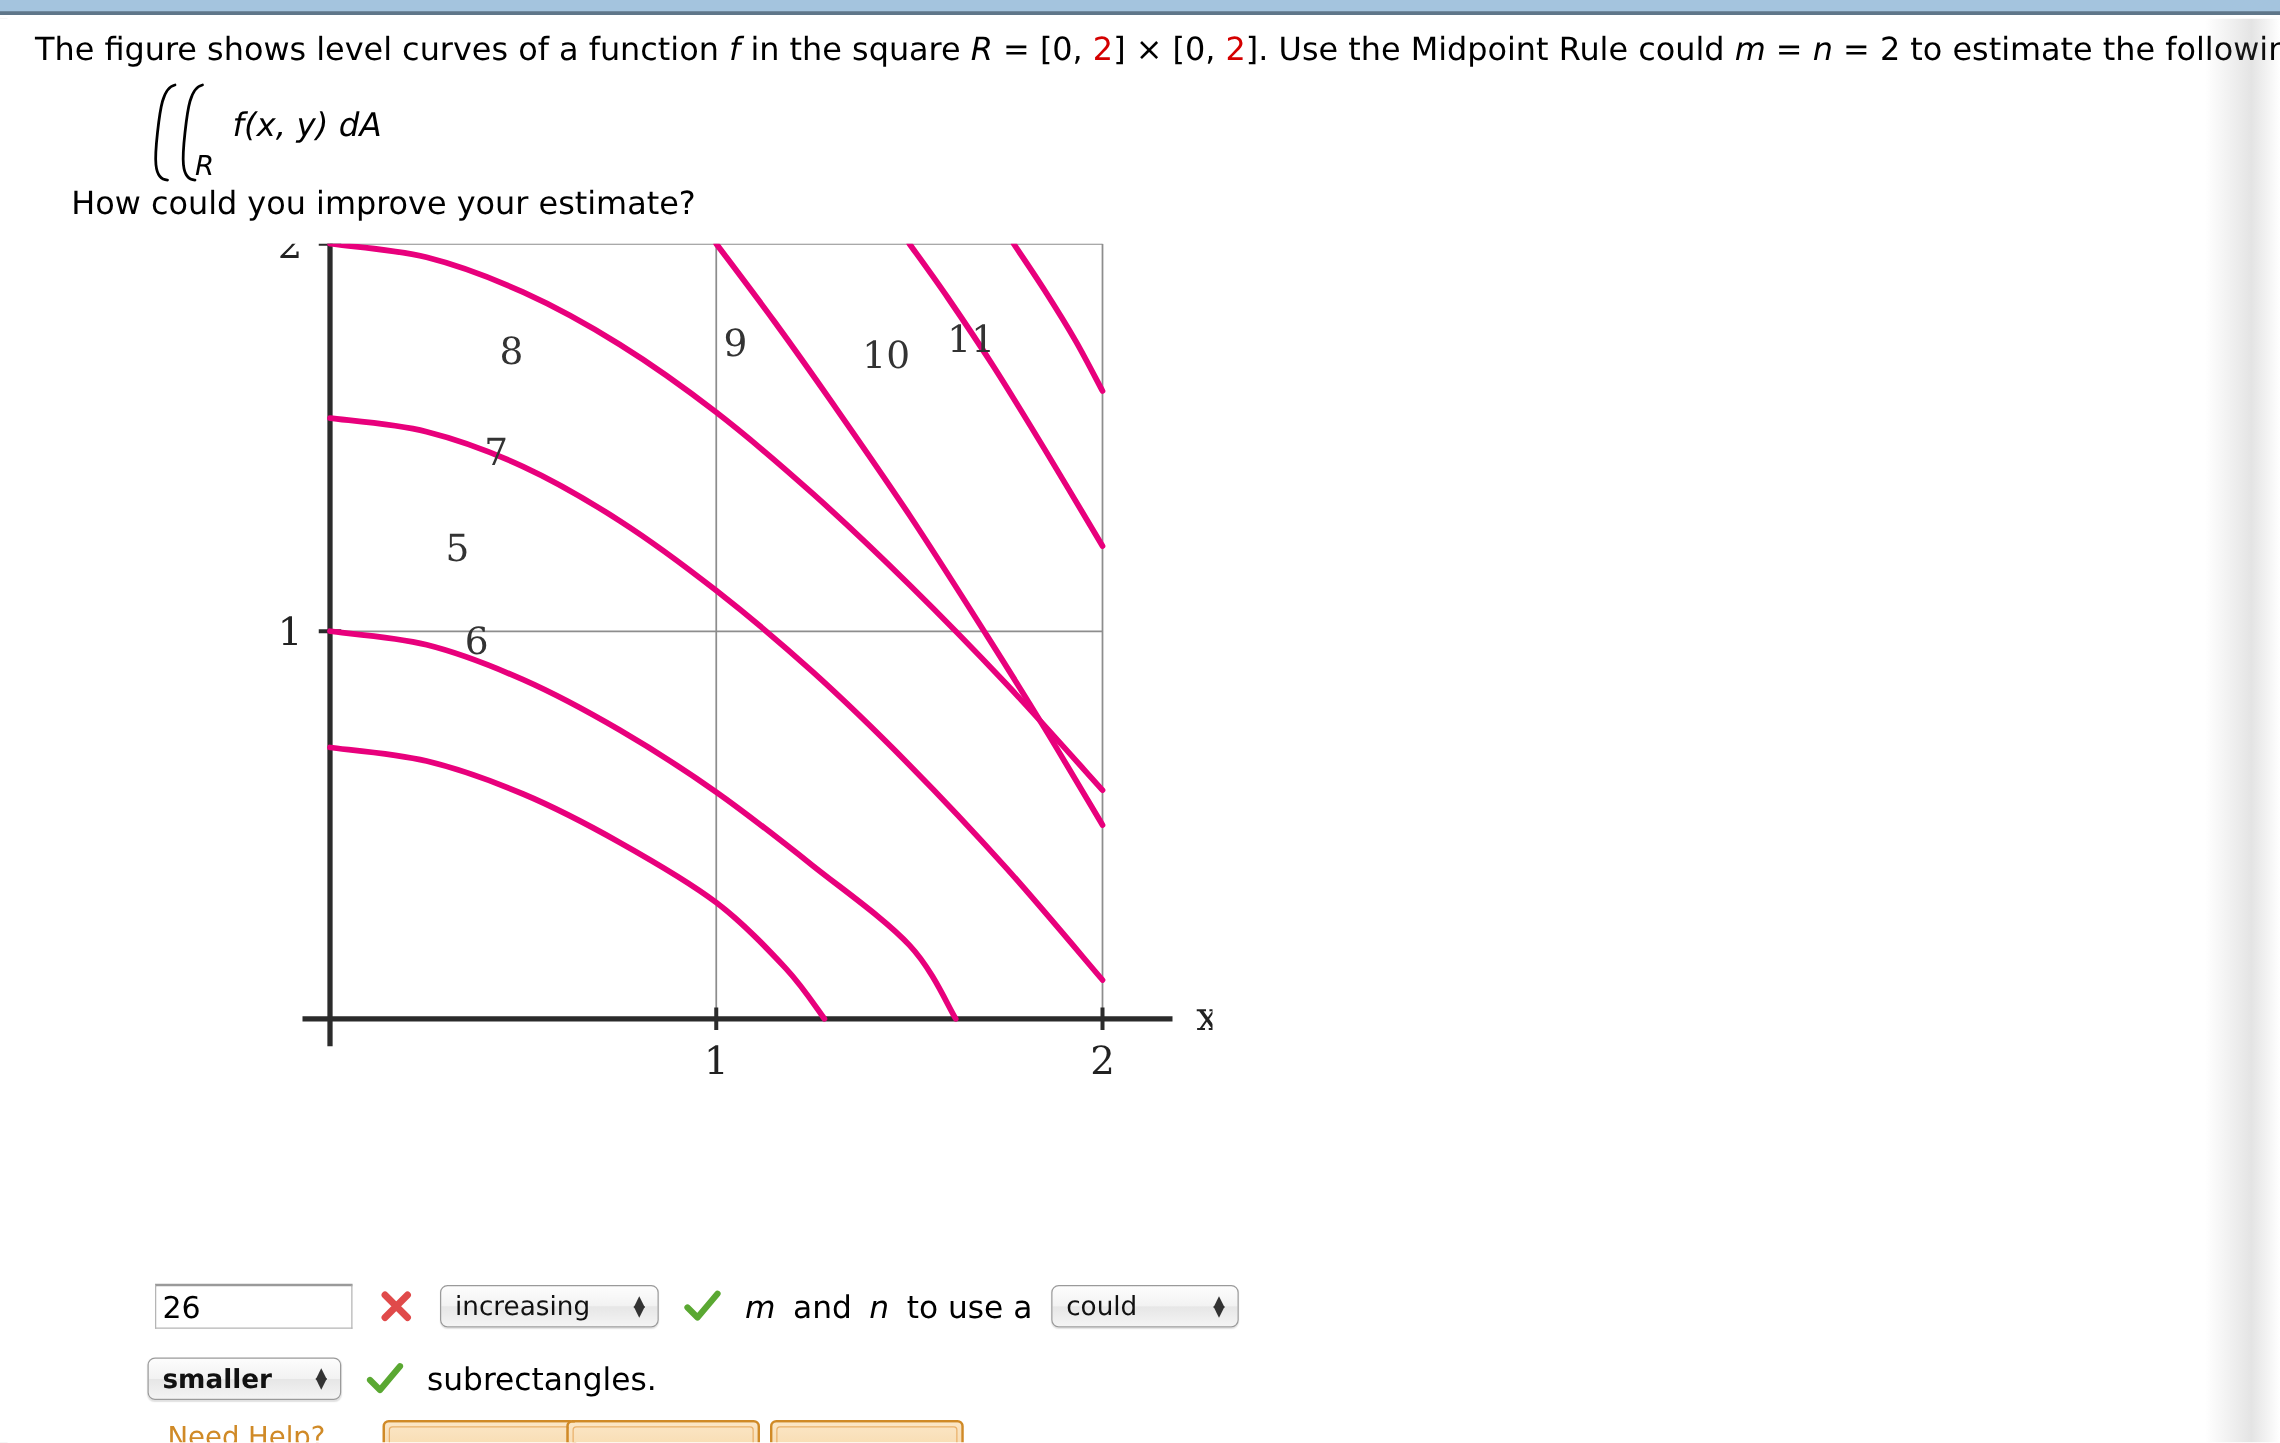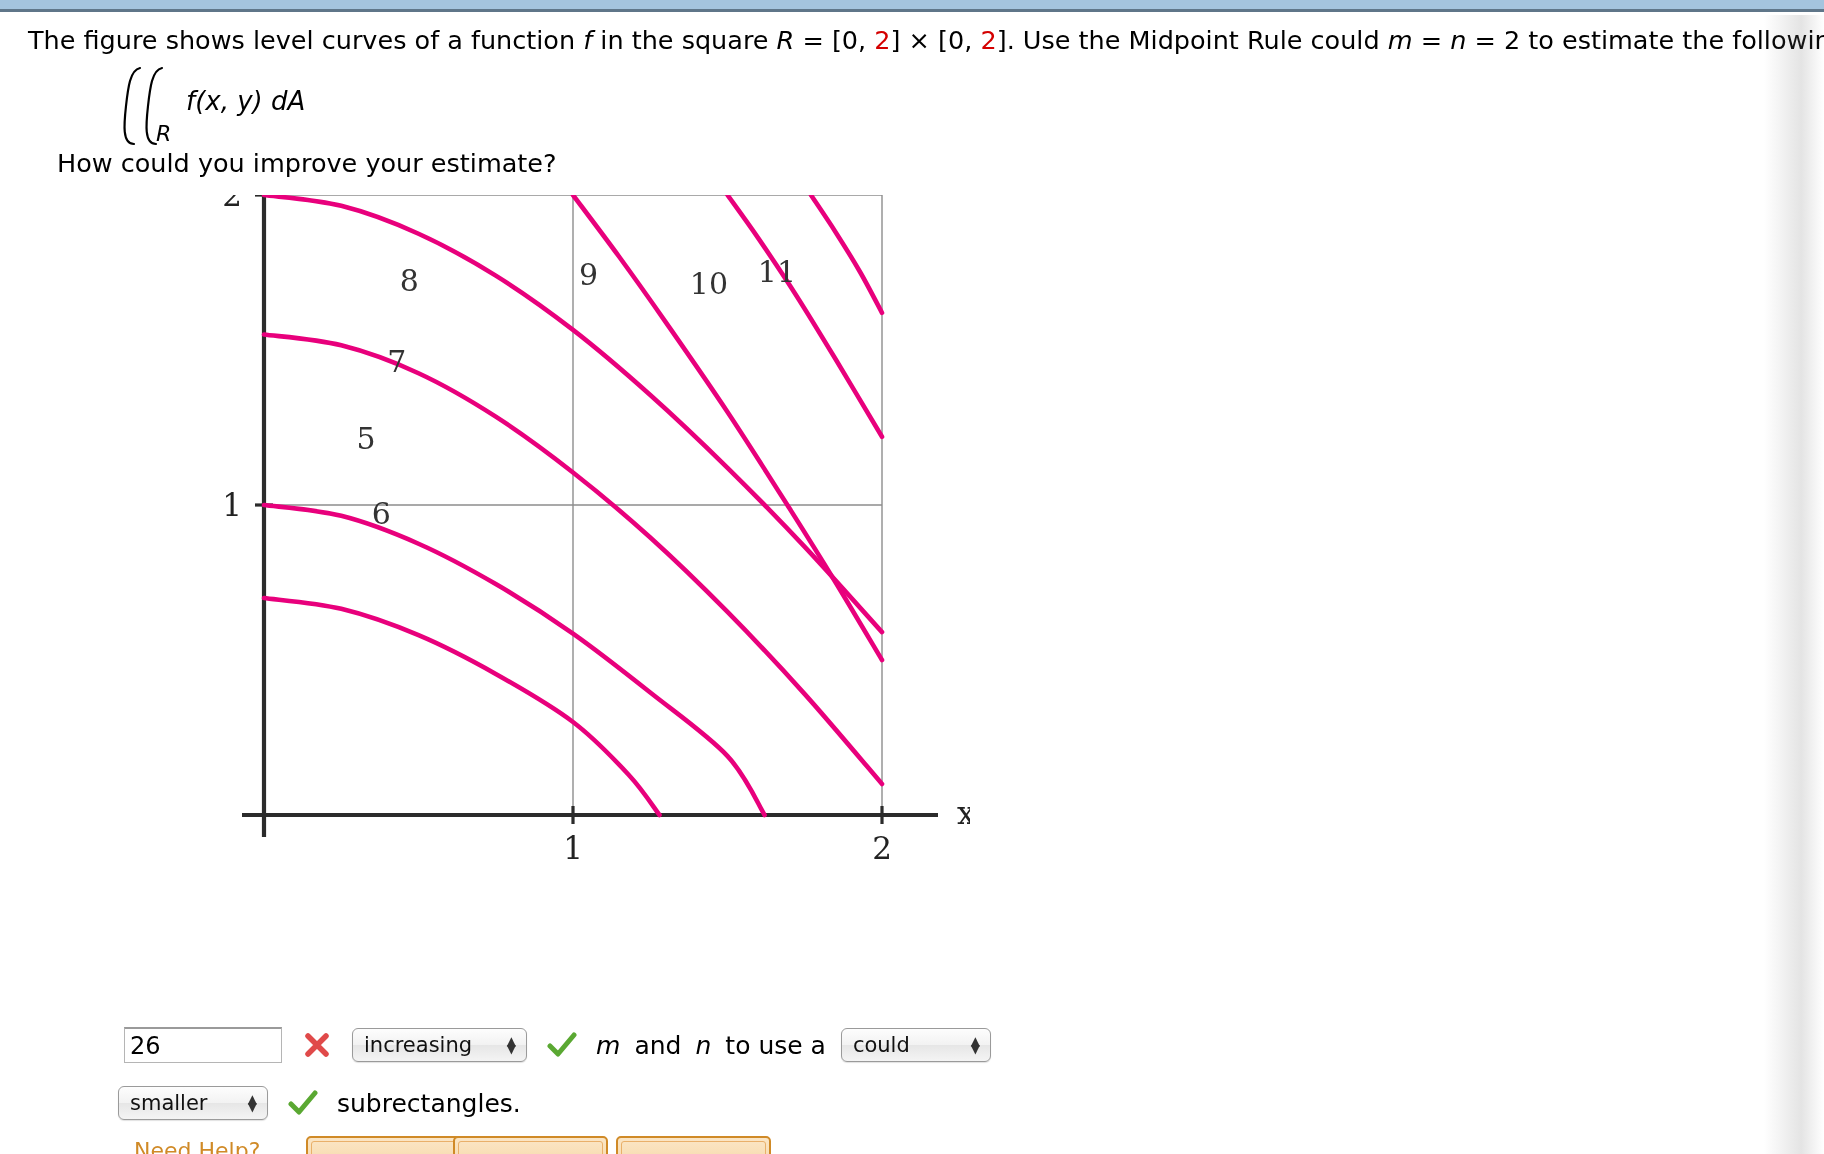--- a/index.html
+++ b/index.html
@@ -329,21 +329,21 @@
         <span>could</span>
       </span>
       <span class="sel-arrows">
         <span>▲</span>
           <span>▼</span>
       </span>
     </span>
   </div>
 
   <div class="ans-line">
-    <span class="select-wrap" style="margin-left:0;">
+    <span class="select-wrap" style="margin-left:0;font-weight:bold;">
       <span class="sel-box">
         <span>smaller</span>
       </span>
       <span class="sel-arrows">
         <span>▲</span>
           <span>▼</span>
       </span>
     </span>
     <span class="mark">
       <svg width="30" height="28" viewBox="0 0 30 28">

